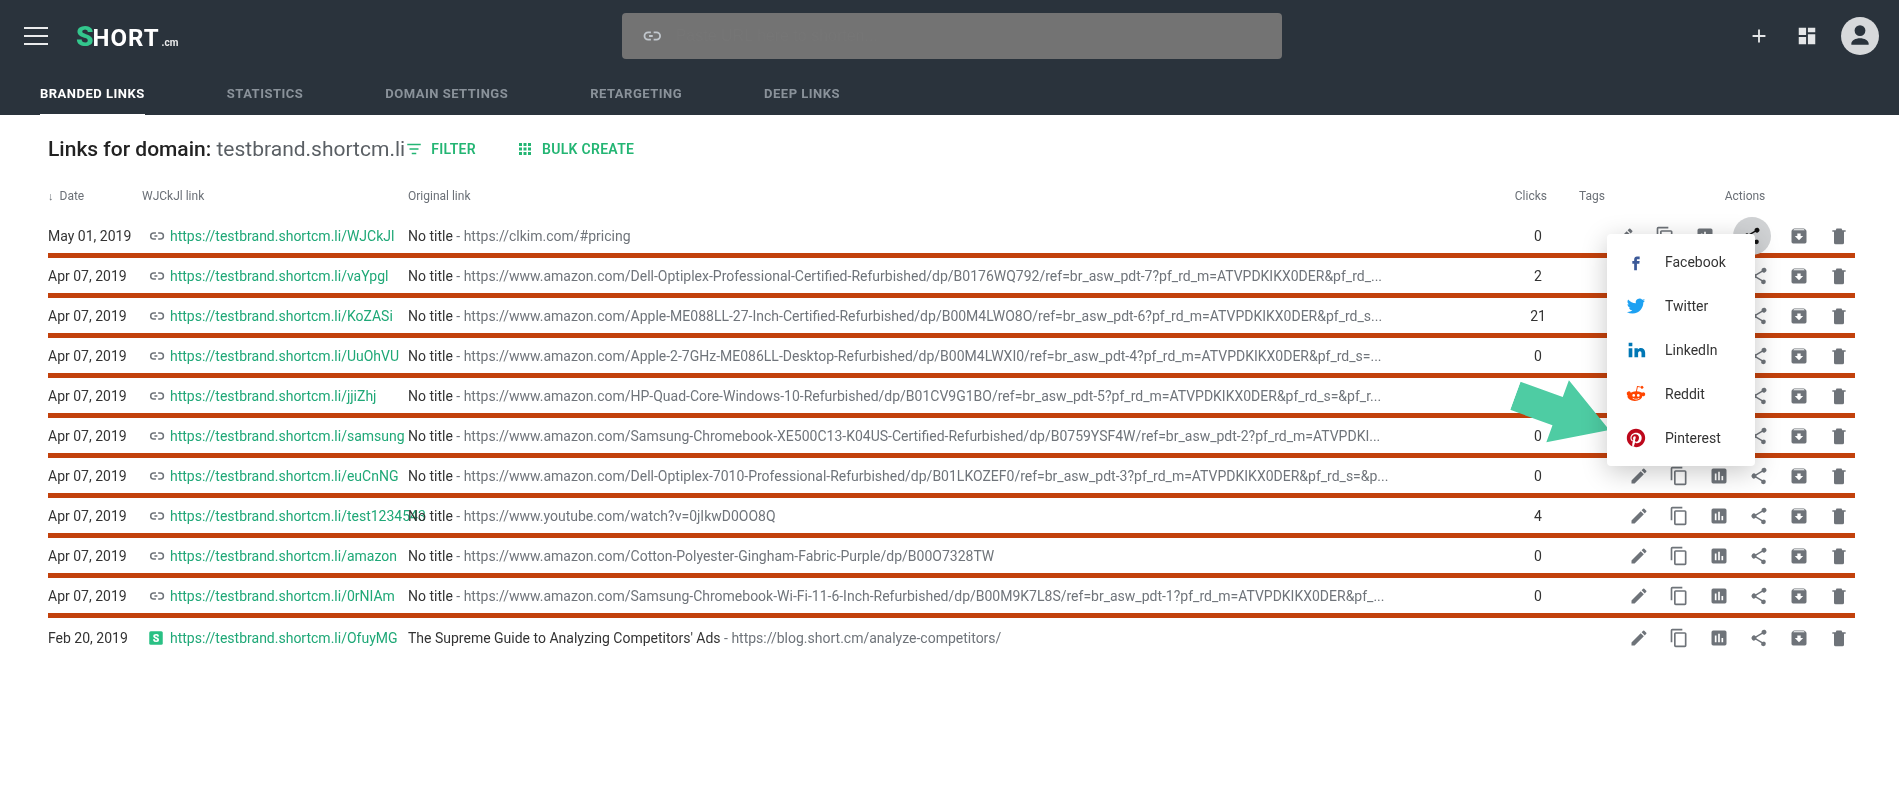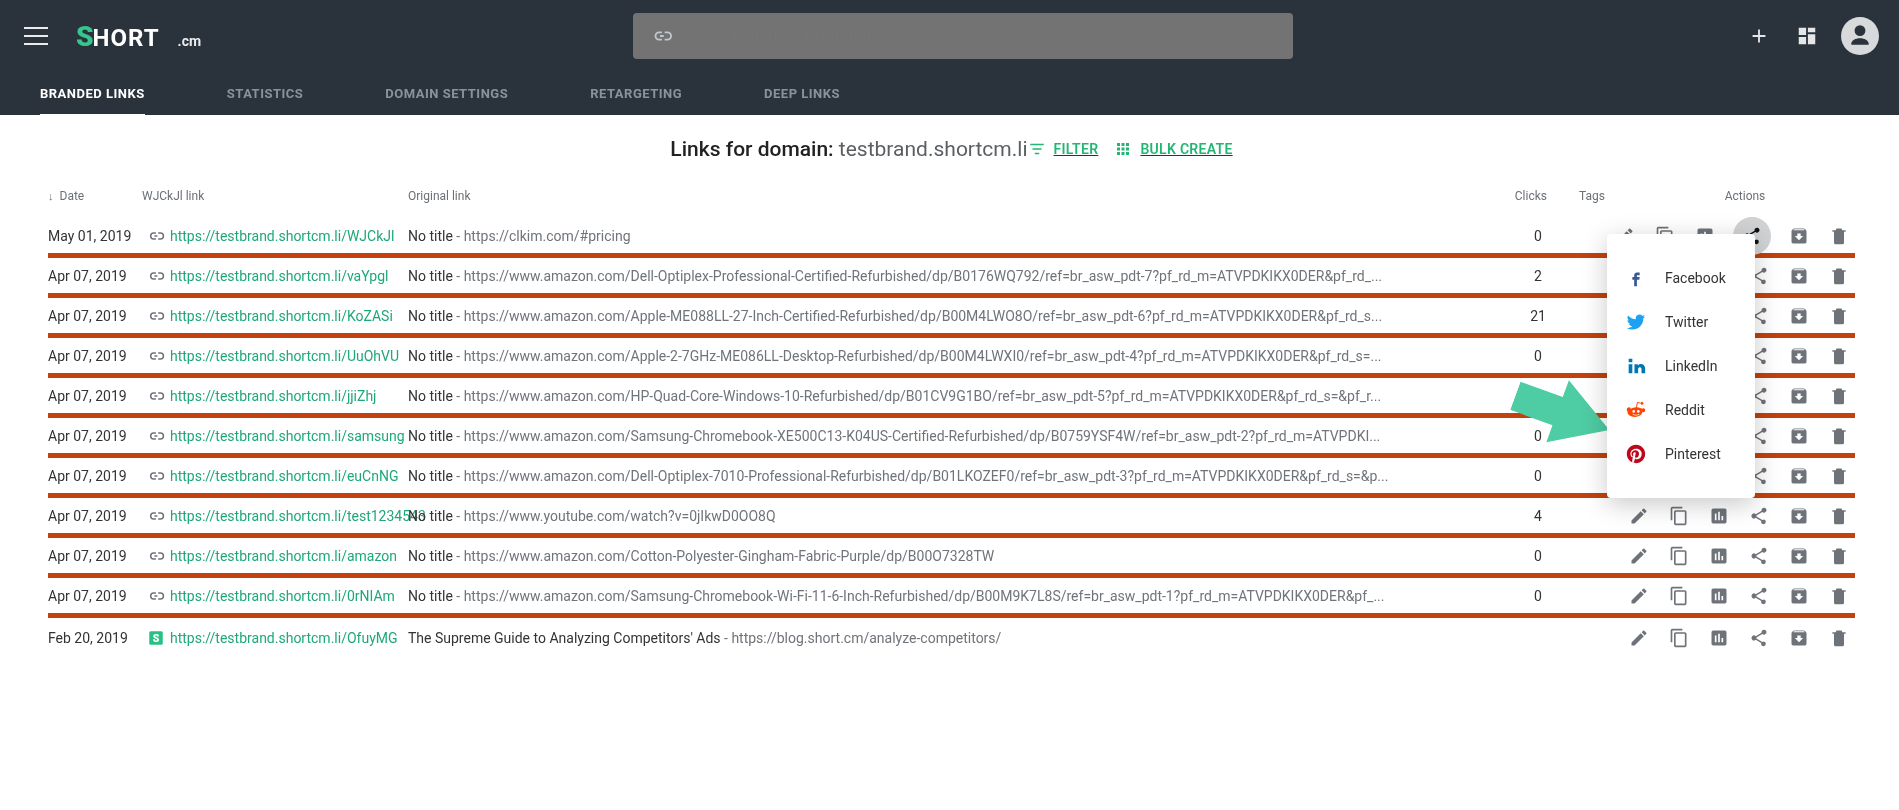--- a/index.html
+++ b/index.html
@@ -3,40 +3,40 @@
 <meta charset="utf-8">
 <style>
   * { box-sizing: border-box; margin: 0; padding: 0; }
   body { font-family: -apple-system, BlinkMacSystemFont, "Segoe UI", Roboto, Arial, sans-serif; background: #fff; color: #333; width: 1899px; }
   
   .topbar { background: #2a333c; display: flex; align-items: center; height: 72px; padding: 0 20px 0 20px; }
   .hamburger { width: 24px; height: 18px; display: flex; flex-direction: column; justify-content: space-between; cursor: pointer; margin-right: 28px; margin-left: 4px;}
   .hamburger span { display: block; height: 2px; background: #fff; width: 100%; opacity:.9;}
   .logo { display: flex; align-items: baseline; color: #fff; font-weight: 700; font-size: 24px; letter-spacing: 1px; }
   .logo .s { color:#33c78d; font-weight:900; font-size:28px; margin-right:-2px;}
-  .logo .cm { font-size: 14px; margin-left:18px; opacity:.9; letter-spacing:0;}
+  .logo .cm { font-size: 10px; margin-left:2px; opacity:.9; letter-spacing:0;}
   .searchwrap { flex:1; display:flex; justify-content:center; }
   .urlbox { width: 660px; height: 46px; background:#737373; border-radius: 4px; display:flex; align-items:center; padding: 0 18px; color:#9aa3ab; }
   .urlbox svg { width:22px; height:22px; margin-right:14px; fill:#c1c7cd; }
   .urlbox input { background:transparent; border:0; outline:0; color:#e8e8e8; font-size:16px; flex:1; }
   .right-icons { display:flex; align-items:center; gap: 20px; margin-left:20px; }
   .right-icons .ico { width:28px; height:28px; display:flex; align-items:center; justify-content:center; color:#e4e6e8; cursor:pointer; }
   .right-icons svg { fill:#e4e6e8; }
   .avatar { width:38px; height:38px; background:#d7d9db; border-radius:50%; display:flex; align-items:center; justify-content:center; }
   .avatar svg { fill:#2a333c; }
   
   .navtabs { background:#2a333c; display:flex; align-items:center; height:43px; padding-left:40px; border-top:1px solid rgba(255,255,255,0); }
   .navtab { color:#8a929a; font-size:13px; font-weight:700; letter-spacing:.5px; padding: 14px 0 13px; margin-right:82px; cursor:pointer; border-bottom:2px solid transparent; }
   .navtab.active { color:#ffffff; border-bottom:2px solid #fff; }
   
   .page { padding: 22px 44px 0 48px; }
-  .pagehdr { display:flex; justify-content:center; align-items:center; margin-bottom:18px;}
+  .pagehdr { display:flex; justify-content:flex-start; align-items:center; margin-bottom:18px;}
   .pagetitle { font-size:21px; font-weight:500; color:#222; }
   .pagetitle .domain { color:#5a5f64; font-weight:400; }
-  .pagebtns { display:flex; gap:16px;text-decoration:underline; }
+  .pagebtns { display:flex; gap:40px; }
   .pagebtn { color:#23b573; font-size:14px; font-weight:600; letter-spacing:.3px; display:flex; align-items:center; gap:8px; cursor:pointer; }
   .pagebtn svg { fill:#23b573; width:18px; height:18px; }
   
   .thdr { display:flex; align-items:center; font-size:12px; color:#6b7077; padding: 10px 0 14px; border-bottom:1px solid transparent;}
   .colDate { width:94px; display:flex; align-items:center; gap:6px;}
   .colShort { width:266px; }
   .colOrig { flex:1; }
   .colClicks { width:60px; text-align:right; }
   .colTags { width:56px; text-align:left; }
   .colActions { width:255px; text-align:center; }
@@ -50,21 +50,21 @@
   .rshort a { color:#1fa877; text-decoration:none; }
   .rorig { flex:1; color:#6f747a; white-space:nowrap; overflow:hidden; text-overflow:ellipsis; padding-right:12px;}
   .rorig .title { color:#333; }
   .rclicks { width:60px; text-align:center; color:#333; }
   .ractions { width:255px; display:flex; align-items:center; justify-content:flex-end; gap:16px; padding-right:4px;}
   .actbtn { width:24px; height:24px; display:flex; align-items:center; justify-content:center; cursor:pointer; color:#6e7379; border-radius:50%;}
   .actbtn svg { width:20px; height:20px; fill:#6e7379; }
   .actbtn.share-active { background:#d0d2d4; width:38px; height:38px; }
   .actbtn.share-active svg{ fill:#111;}
   
-  .sharemenu { position:absolute; right: 100px; top: 16px; width: 148px; background:#fff; border-radius:4px; box-shadow: 0 6px 26px rgba(0,0,0,.22); padding: 22px 0; z-index:20;}
+  .sharemenu { position:absolute; right: 100px; top: 16px; width: 148px; background:#fff; border-radius:4px; box-shadow: 0 6px 26px rgba(0,0,0,.22); padding: 6px 0; z-index:20;}
   .sitem { display:flex; align-items:center; gap:18px; padding: 11px 18px; font-size:14px; color:#333; cursor:pointer;}
   .sitem .sico{ width:22px; height:22px; display:flex; align-items:center; justify-content:center;}
   
   .bigarrow { position:absolute; pointer-events:none; z-index:19; }
   .rowwrap { position:relative; }
   .sortarrow{ font-size:11px; }
 </style>
 </head>
 <body>
 

